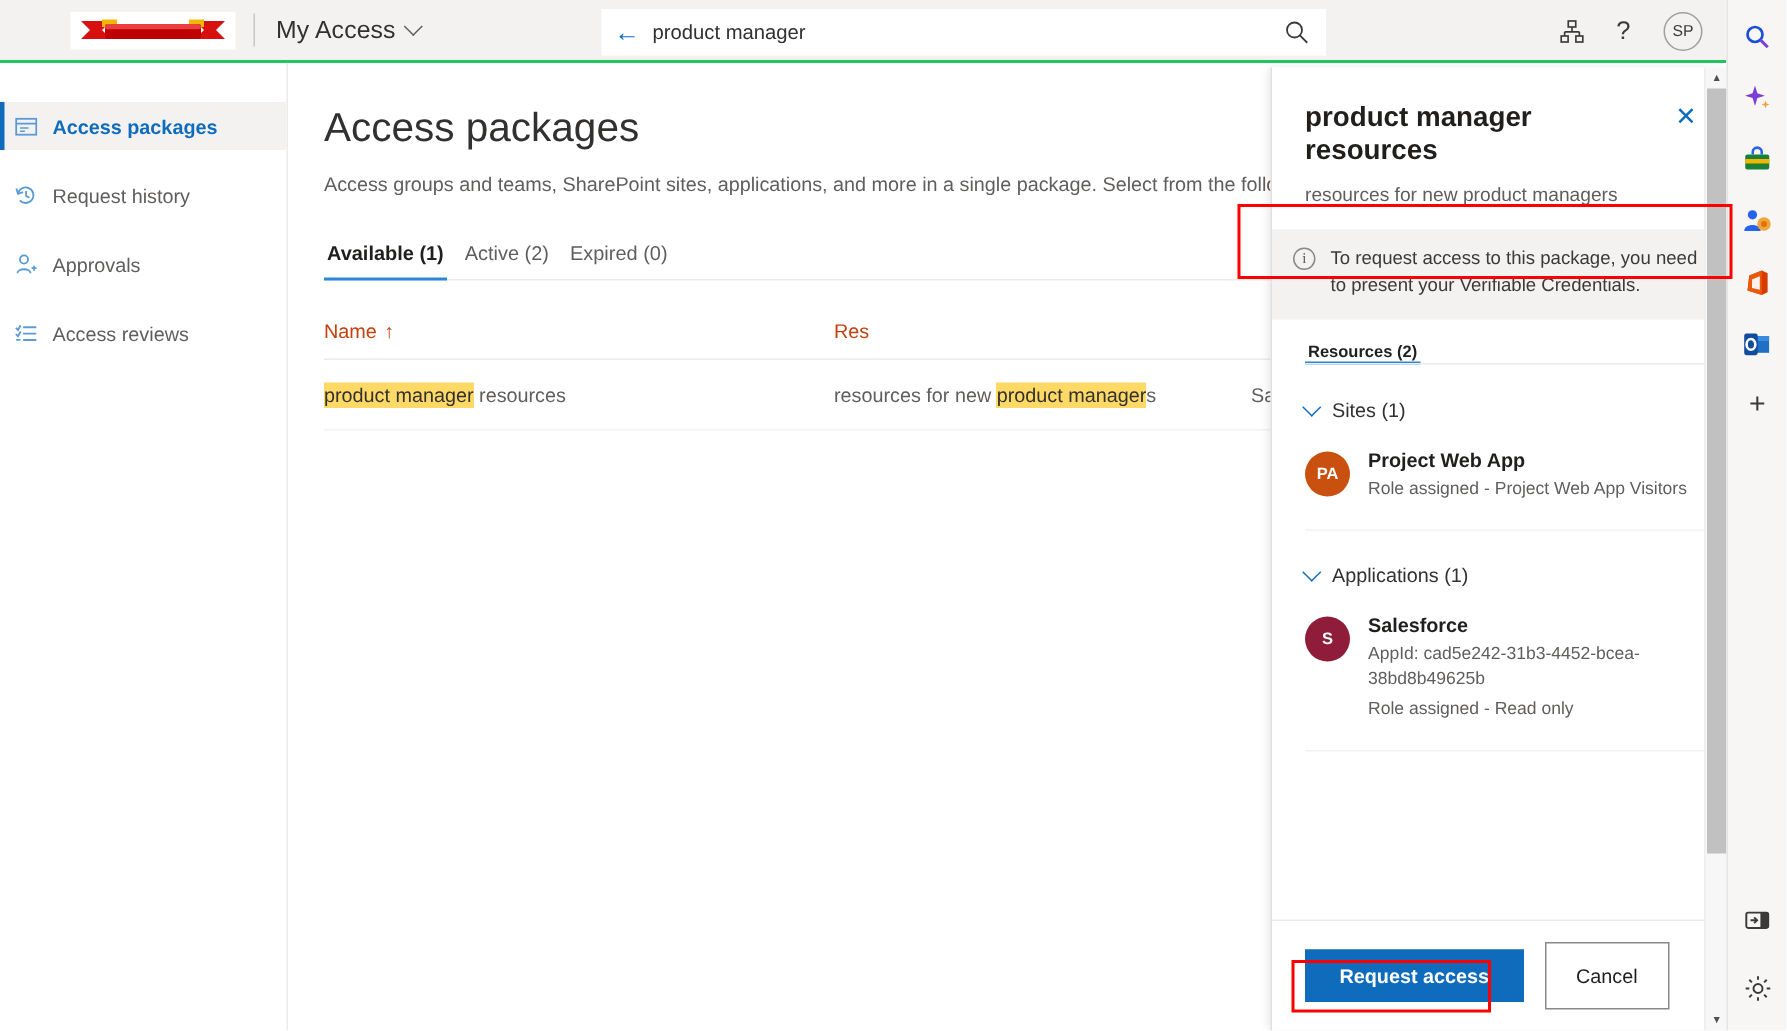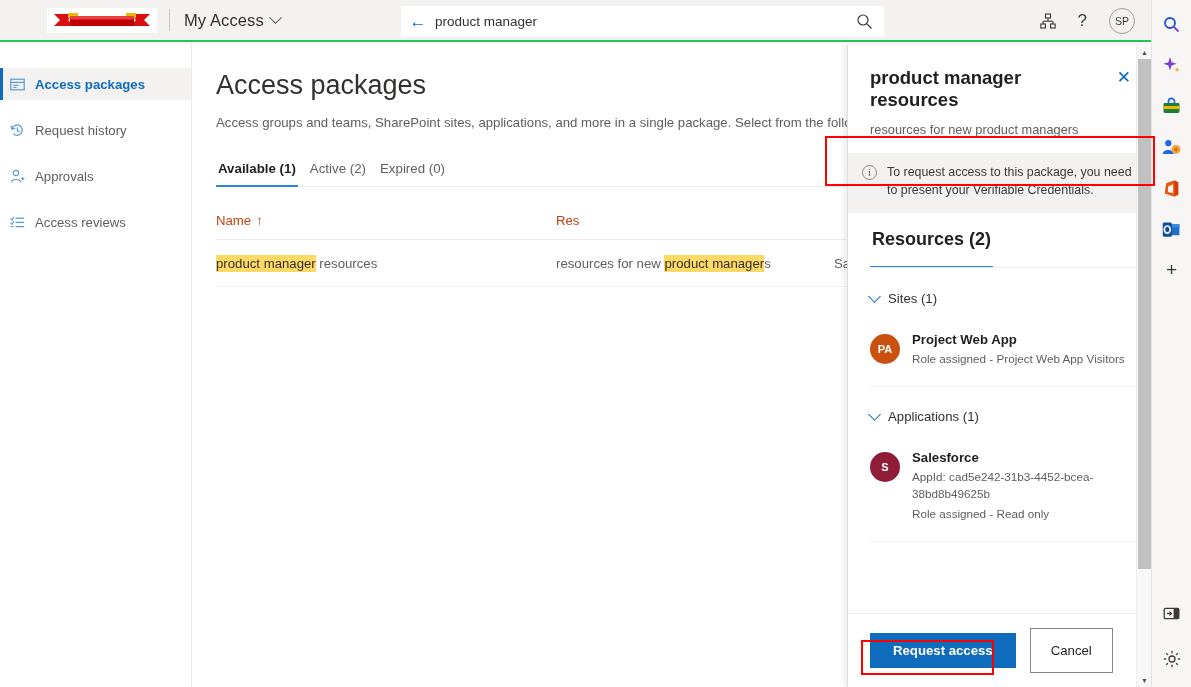--- a/index.html
+++ b/index.html
@@ -134,40 +134,40 @@
   .info-ico {
     flex: 0 0 15px; width: 15px; height: 15px; border-radius: 50%;
     border: 1px solid #8a8886; color: #605e5c; font-size: 10px;
     display: flex; align-items: center; justify-content: center;
     font-family: "Liberation Serif", serif; margin-top: 1px;
   }
   .info-text { font-size: 12.4px; color: #3b3a39; line-height: 1.45; }
 
   .panel-tabs { margin: 0 0 0 22px; padding-top: 10px; }
   .panel-tab {
-    display: inline-block; font-size: 18px; color: #201f1e; font-weight: bold;
-    padding: 6px 2px 16px 2px; border-bottom: 2px solid #2b88d8; cursor: pointer;
+    display: inline-block; font-size: 11px; color: #201f1e; font-weight: bold;
+    padding: 6px 2px 0 2px; border-bottom: 2px solid #2b88d8; cursor: pointer;
   }
   .panel-tabs-rule {
     border-bottom: 1px solid #edebe9; margin-left: 22px; margin-right: 14px;
     position: relative; top: -1px;
   }
 
   .panel-body { flex: 1; overflow: hidden; padding: 0 14px 0 22px; }
 
   .group-head {
     display: flex; align-items: center; gap: 9px; margin-top: 22px;
     font-size: 13.2px; color: #323130; cursor: pointer;
   }
   .caret {
     width: 9px; height: 9px; border-right: 1.8px solid #0f6cbd;
     border-bottom: 1.8px solid #0f6cbd; transform: rotate(45deg);
     margin-top: -4px; flex: 0 0 9px;
   }
-  .res-item { display: flex; gap: 12px; margin-top: 26px; padding-bottom: 18px; border-bottom: 1px solid #f3f2f1; }
+  .res-item { display: flex; gap: 12px; margin-top: 18px; padding-bottom: 18px; border-bottom: 1px solid #f3f2f1; }
   .res-avatar {
     flex: 0 0 30px; width: 30px; height: 30px; border-radius: 50%;
     color: #ffffff; font-size: 11px; font-weight: bold;
     display: flex; align-items: center; justify-content: center; margin-top: 2px;
   }
   .res-name { font-size: 13.2px; color: #201f1e; font-weight: bold; }
   .res-meta { font-size: 11.7px; color: #605e5c; margin-top: 4px; line-height: 1.42; }
 
   .panel-foot {
     border-top: 1px solid #edebe9; padding: 14px 14px 14px 22px;

